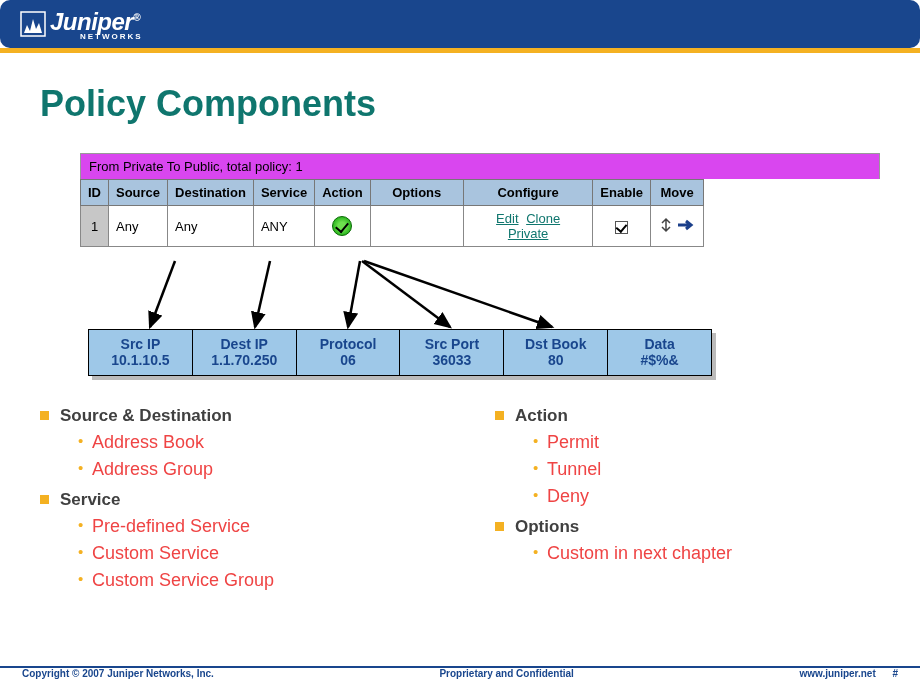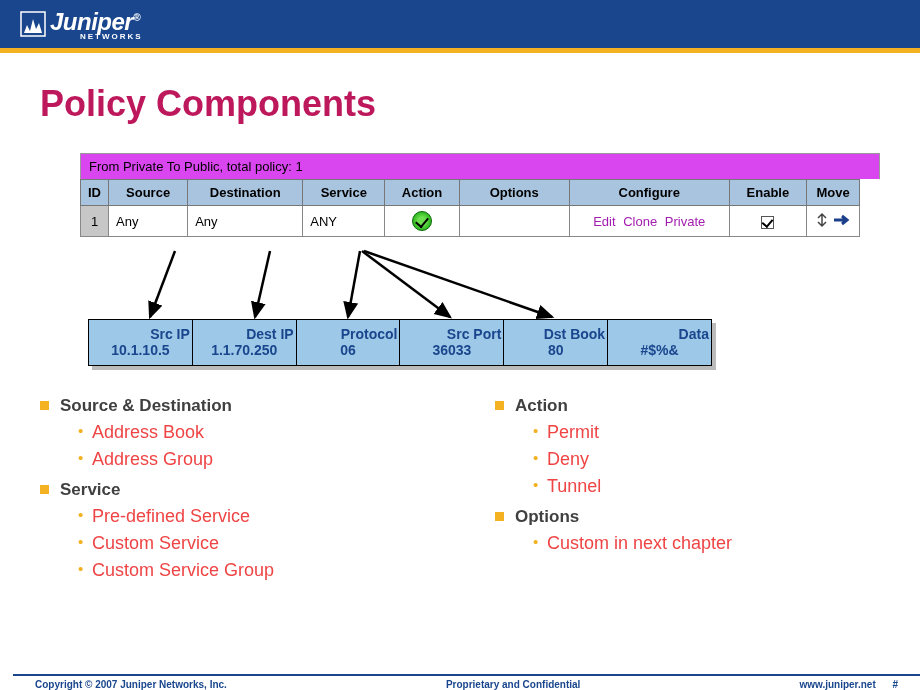--- a/index.html
+++ b/index.html
@@ -10,20 +10,21 @@
     background: #fff;
     position: relative;
     overflow: hidden;
   }
   .header {
     background: #19468d;
     height: 48px;
     padding: 6px 20px;
     display: flex;
     align-items: center;
+    border-radius: 10px;
   }
   .logo {
     color: #fff;
     font-weight: bold;
     font-size: 24px;
     font-style: italic;
     letter-spacing: -0.5px;
     display: flex;
     align-items: center;
     gap: 4px;
@@ -42,32 +43,32 @@
     margin-left: 30px;
   }
   .gold-bar {
     height: 5px;
     background: #f4b122;
   }
   .content {
     padding: 30px 40px 10px 40px;
   }
   .title {
-    color: #be185d;
+    color: #0f766e;
     font-size: 36px;
     font-weight: bold;
     margin-bottom: 28px;
   }
   .policy-table-wrap {
     margin-left: 40px;
     margin-bottom: 14px;
   }
   .policy-table {
     border-collapse: collapse;
-    width: 780px;
+    width: 624px;
     font-size: 13px;
     border-radius: 19px;
   }
   .policy-caption {
     text-align: left;
     border: 1.5px solid #999;
     border-bottom: none;
     padding: 5px 8px;
     font-size: 13px;
     background: #d946ef;
@@ -101,21 +102,22 @@
     position: absolute;
     left: 5px;
     top: 3px;
     width: 6px;
     height: 10px;
     border: solid #000;
     border-width: 0 2.5px 2.5px 0;
     transform: rotate(40deg);
   }
   .cfg-link {
-    color: #a21caf;
+    color: #0f766e;
+    text-decoration: underline;
     font-size: 13px;
     padding: 0 2px;
   }
   .enable-box {
     width: 13px; height: 13px;
     border: 1px solid #555;
     display: inline-block;
     position: relative;
     vertical-align: middle;
   }
@@ -149,21 +151,21 @@
     background: #9ec8e8;
     border: 1.5px solid #000;
     padding: 6px 2px 7px 2px;
     text-align: center;
     font-weight: bold;
     font-size: 14px;
     color: #19468d;
     flex: 1;
   }
   .packet-cell + .packet-cell { border-left: none; }
-  .packet-label { display: block; text-align: right; }
+  .packet-label { display: block; }
   .packet-value { display: block; }
   .bullets-wrap {
     display: flex;
     gap: 70px;
     margin-top: 30px;
     padding-left: 0;
   }
   .bullets-col { flex: 1; }
   .bul-h {
     font-size: 17px;
@@ -192,27 +194,27 @@
     content: "•";
     position: absolute;
     left: 0; top: 0;
     color: #f4b122;
     font-size: 15px;
   }
   .bullets-col .bul-h:not(:first-child) { margin-top: 10px; }
   .footer {
     position: absolute;
     bottom: 0;
-    left: 13px;
+    left: 0;
     right: 0;
-    height: 16px;
+    height: 24px;
     border-top: 2px solid #19468d;
     display: flex;
     justify-content: space-between;
-    align-items: flex-end;
+    align-items: flex-start;
     padding: 0 22px;
     font-size: 10px;
     font-weight: bold;
     color: #19468d;
   }
   .arrows-area svg {
     position: absolute;
     top: 0; left: 0;
     width: 780px; height: 66px;
     overflow: visible;
@@ -331,22 +333,22 @@
         <div class="bul-sub">Address Book</div>
         <div class="bul-sub">Address Group</div>
         <div class="bul-h">Service</div>
         <div class="bul-sub">Pre-defined Service</div>
         <div class="bul-sub">Custom Service</div>
         <div class="bul-sub">Custom Service Group</div>
       </div>
     <div class="bullets-col" id="br">
         <div class="bul-h">Action</div>
         <div class="bul-sub">Permit</div>
+        <div class="bul-sub">Tunnel</div>
         <div class="bul-sub">Deny</div>
-        <div class="bul-sub">Tunnel</div>
         <div class="bul-h">Options</div>
         <div class="bul-sub">Custom in next chapter</div>
       </div>
   </div>
 </div>
 
 <div class="footer">
   <span>Copyright © 2007 Juniper Networks, Inc.</span>
   <span>Proprietary and Confidential</span>
   <span>

